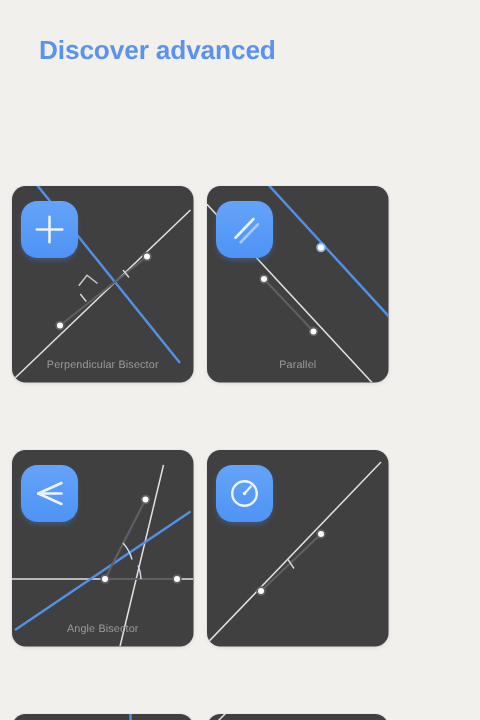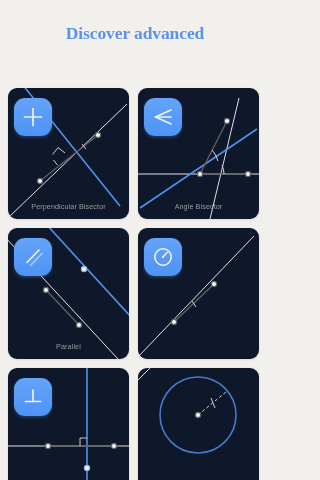--- a/index.html
+++ b/index.html
@@ -20,51 +20,51 @@
     width: 270px;
     height: 480px;
     position: relative;
     overflow: hidden;
     background: #f2f0ed;
   }
 
   
   .heading {
     padding: 22px 26px 0 26px;
-    text-align: center;
+    text-align: left;
     font-size: 17.5px;
     font-weight: bold;
     line-height: 1.35;
     color: #5b93ec;
     letter-spacing: -0.1px;
-    font-family: Liberation Serif, serif;
   }
 
   
   .grid {
     position: absolute;
     top: 88px;
     left: 0;
     width: 270px;
     display: flex;
     flex-wrap: wrap;
     gap: 9px;
     padding: 0 8px;
   }
 
   .card {
     position: relative;
     width: 121px;
     height: 131px;
-    background: #0f172a;
+    background: #404040;
     border-radius: 9px;
     overflow: hidden;
     box-shadow: 0 1px 2.5px rgba(120,115,110,0.14),
                 0 0 0 0.5px rgba(150,145,140,0.05);
     flex: 0 0 auto;
+    margin-top: 36px;
   }
 
   .card-canvas {
     position: absolute;
     inset: 0;
     width: 100%;
     height: 100%;
   }
 
   
@@ -131,20 +131,43 @@
           <line x1="12" y1="3.5" x2="12" y2="20.5" stroke="#eef4fe" stroke-width="1.7" stroke-linecap="round"></line>
           <line x1="3.5" y1="12" x2="20.5" y2="12" stroke="#eef4fe" stroke-width="1.7" stroke-linecap="round"></line>
         </svg>
       </div>
       <div class="card-label">Perpendicular Bisector</div>
     </div>
 
     <div class="card">
       <svg class="card-canvas" viewBox="0 0 121 131">
 
+        <line x1="-4" y1="8" x2="110" y2="131" stroke="#e2e2e4" stroke-width="1"></line>
+
+        <line x1="38" y1="-4" x2="124" y2="90" stroke="#4f92e8" stroke-width="1.6"></line>
+
+        <line x1="38" y1="62" x2="71" y2="97" stroke="#5f5f64" stroke-width="1.4"></line>
+
+        <circle cx="38" cy="62" r="2.6" fill="#fbfbfc" stroke="#5f5f64" stroke-width="1.2"></circle>
+        <circle cx="71" cy="97" r="2.6" fill="#fbfbfc" stroke="#5f5f64" stroke-width="1.2"></circle>
+
+        <circle cx="76" cy="41" r="2.6" fill="#fbfbfc" stroke="#8fb6e8" stroke-width="1.2"></circle>
+      </svg>
+      <div class="tool-tile">
+        <svg width="24" height="24" viewBox="0 0 24 24">
+          <line x1="6" y1="17.5" x2="18" y2="5" stroke="#eef4fe" stroke-width="1.7" stroke-linecap="round"></line>
+          <line x1="9.5" y1="20.5" x2="21" y2="8.5" stroke="#a7c9fb" stroke-width="1.7" stroke-linecap="round"></line>
+        </svg>
+      </div>
+      <div class="card-label">Parallel</div>
+    </div>
+
+    <div class="card">
+      <svg class="card-canvas" viewBox="0 0 121 131">
+
         <line x1="0" y1="86" x2="121" y2="86" stroke="#e2e2e4" stroke-width="1"></line>
 
         <line x1="72" y1="131" x2="101" y2="10" stroke="#e2e2e4" stroke-width="1"></line>
 
         <line x1="2" y1="120" x2="119" y2="41" stroke="#4f92e8" stroke-width="1.6"></line>
 
         <line x1="62" y1="86" x2="89" y2="33" stroke="#5f5f64" stroke-width="1.4"></line>
 
         <line x1="62" y1="86" x2="110" y2="86" stroke="#5f5f64" stroke-width="1.4"></line>
 
@@ -160,43 +183,20 @@
           <path d="M 20 5 L 4.5 12 L 20 19" fill="none" stroke="#eef4fe" stroke-width="1.7" stroke-linecap="round" stroke-linejoin="round"></path>
           <line x1="4.5" y1="12" x2="20" y2="12" stroke="#eef4fe" stroke-width="1.7" stroke-linecap="round"></line>
         </svg>
       </div>
       <div class="card-label">Angle Bisector</div>
     </div>
 
     <div class="card">
       <svg class="card-canvas" viewBox="0 0 121 131">
 
-        <line x1="-4" y1="8" x2="110" y2="131" stroke="#e2e2e4" stroke-width="1"></line>
-
-        <line x1="38" y1="-4" x2="124" y2="90" stroke="#4f92e8" stroke-width="1.6"></line>
-
-        <line x1="38" y1="62" x2="71" y2="97" stroke="#5f5f64" stroke-width="1.4"></line>
-
-        <circle cx="38" cy="62" r="2.6" fill="#fbfbfc" stroke="#5f5f64" stroke-width="1.2"></circle>
-        <circle cx="71" cy="97" r="2.6" fill="#fbfbfc" stroke="#5f5f64" stroke-width="1.2"></circle>
-
-        <circle cx="76" cy="41" r="2.6" fill="#fbfbfc" stroke="#8fb6e8" stroke-width="1.2"></circle>
-      </svg>
-      <div class="tool-tile">
-        <svg width="24" height="24" viewBox="0 0 24 24">
-          <line x1="6" y1="17.5" x2="18" y2="5" stroke="#eef4fe" stroke-width="1.7" stroke-linecap="round"></line>
-          <line x1="9.5" y1="20.5" x2="21" y2="8.5" stroke="#a7c9fb" stroke-width="1.7" stroke-linecap="round"></line>
-        </svg>
-      </div>
-      <div class="card-label">Parallel</div>
-    </div>
-
-    <div class="card">
-      <svg class="card-canvas" viewBox="0 0 121 131">
-
         <line x1="-2" y1="131" x2="116" y2="8" stroke="#e2e2e4" stroke-width="1"></line>
 
         <line x1="36" y1="94" x2="76" y2="56" stroke="#5f5f64" stroke-width="1.4"></line>
 
         <line x1="54" y1="73" x2="58" y2="79" stroke="#d3d3d6" stroke-width="1"></line>
 
         <circle cx="36" cy="94" r="2.6" fill="#fbfbfc" stroke="#5f5f64" stroke-width="1.2"></circle>
         <circle cx="76" cy="56" r="2.6" fill="#fbfbfc" stroke="#5f5f64" stroke-width="1.2"></circle>
       </svg>
       <div class="tool-tile">

